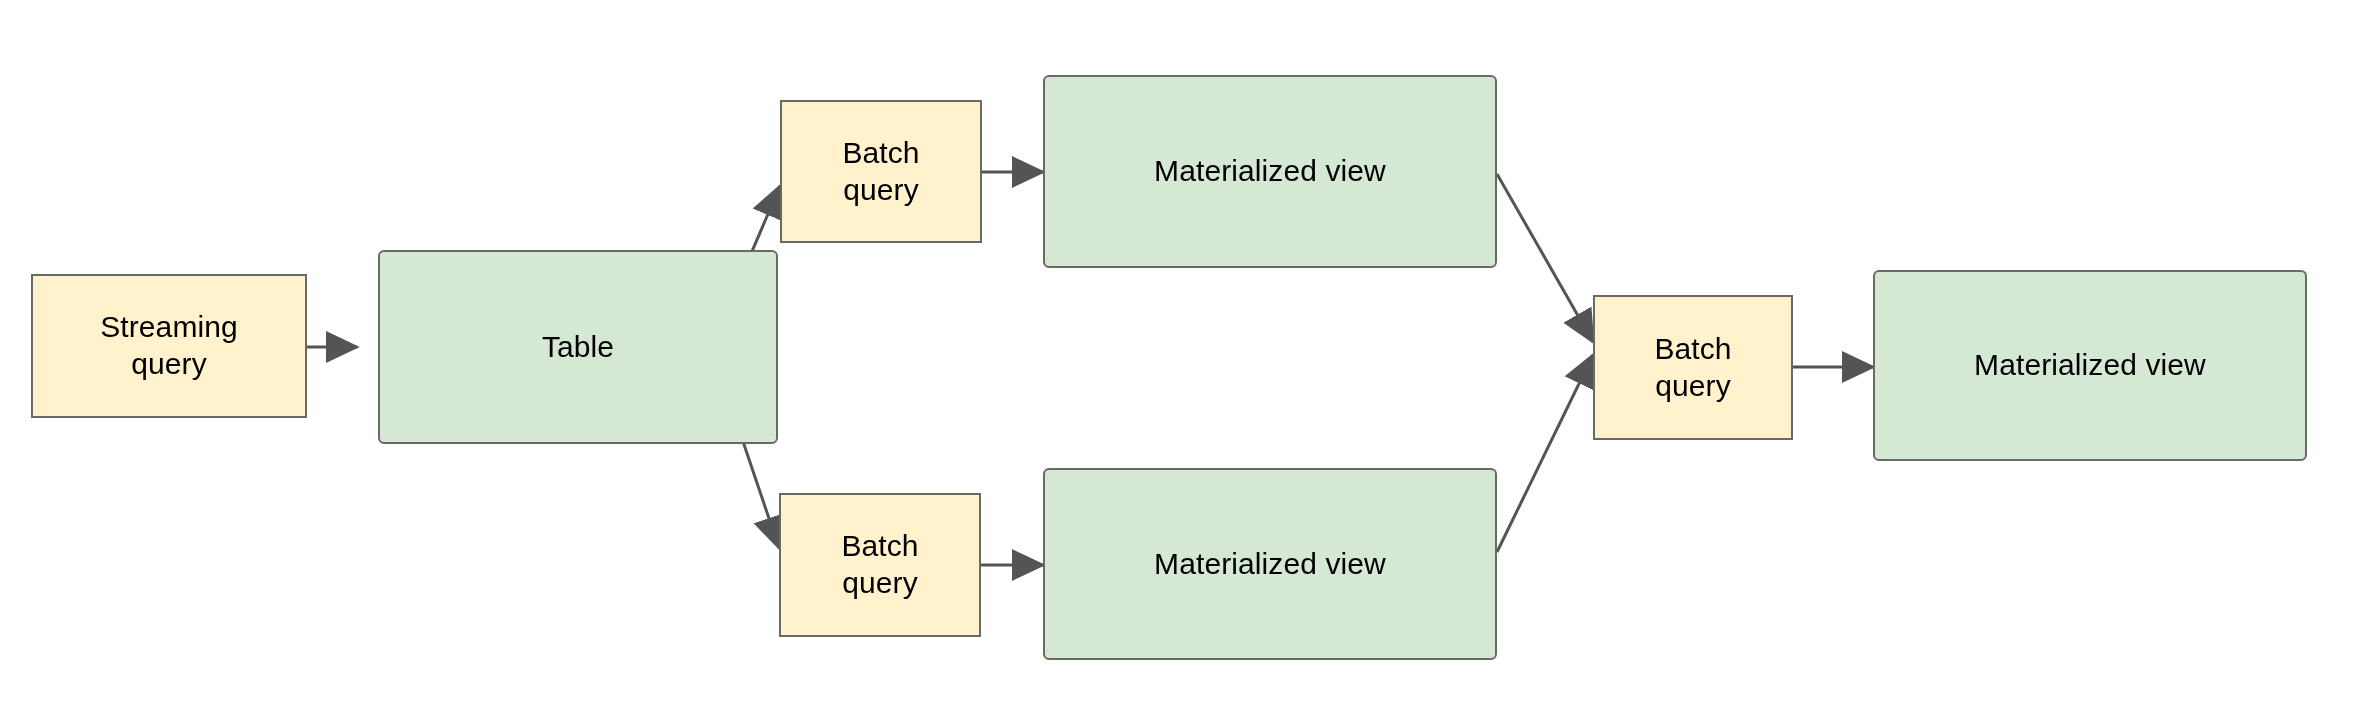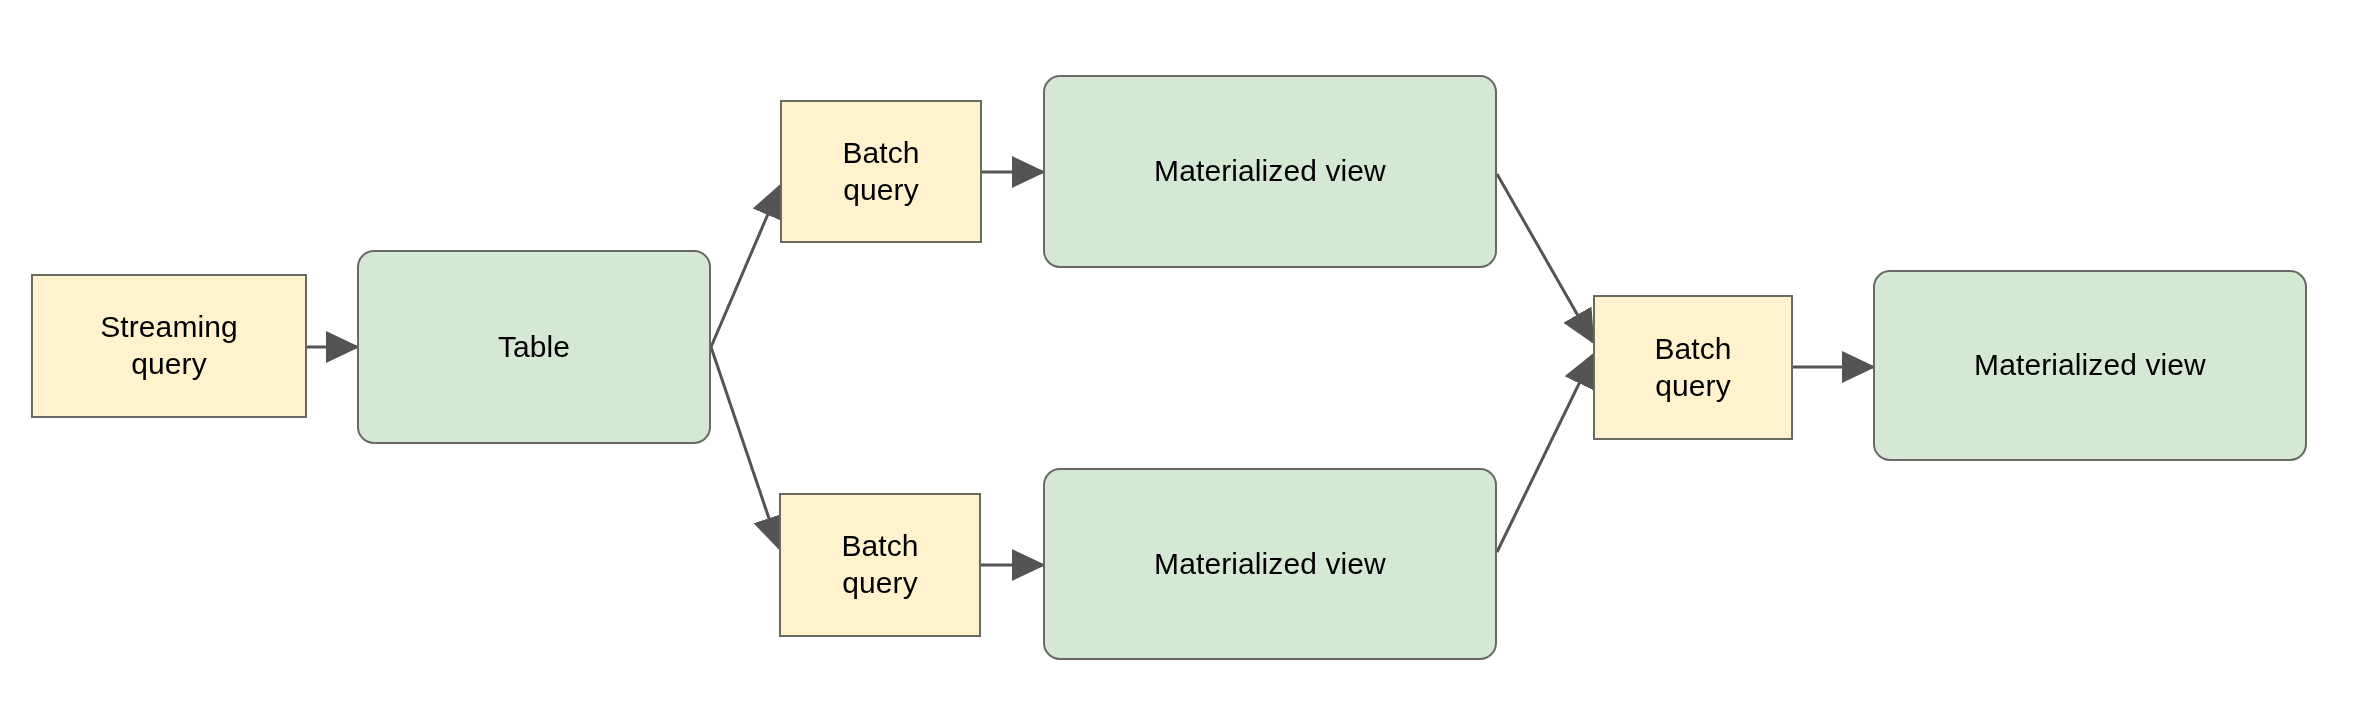--- a/index.html
+++ b/index.html
@@ -43,21 +43,21 @@
   }
   .node.process {
     background: #fff2cc;
     border-color: #6a6a64;
     border-radius: 0;
     align-items: center;
   }
   .node.store {
     background: #d5e8d4;
     border-color: #6a6a64;
-    border-radius: 17px;
+    border-radius: 6px;
   }
   .node-label {
     display: block;
     padding: 0 6px;
   }
 </style>
 </head>
 <body>
 
 <div id="canvas" style="width: 2370px; height: 720px; background: rgb(255, 255, 255);">
@@ -76,21 +76,21 @@
         <line x1="981" y1="565" x2="1043" y2="565" stroke="#545454" stroke-width="3" marker-end="url(#arrowhead)"></line>
         <line x1="1497" y1="174" x2="1593" y2="342" stroke="#545454" stroke-width="3" marker-end="url(#arrowhead)"></line>
         <line x1="1497" y1="552" x2="1593" y2="355" stroke="#545454" stroke-width="3" marker-end="url(#arrowhead)"></line>
         <line x1="1793" y1="367" x2="1873" y2="367" stroke="#545454" stroke-width="3" marker-end="url(#arrowhead)"></line>
       </g>
   </svg>
 
   <div id="nodes">
       <div class="node process" style="left: 31px; top: 274px; width: 276px; height: 144px; background: rgb(255, 242, 204);"><span class="node-label">Streaming
 query</span></div>
-      <div class="node store" style="left: 357px; top: 250px; width: 354px; height: 194px; background: rgb(213, 232, 212);"><span class="node-label">Table</span></div>
+      <div class="node store" style="left: 378px; top: 250px; width: 400px; height: 194px; background: rgb(213, 232, 212);"><span class="node-label">Table</span></div>
       <div class="node process" style="left: 780px; top: 100px; width: 202px; height: 143px; background: rgb(255, 242, 204);"><span class="node-label">Batch
 query</span></div>
       <div class="node store" style="left: 1043px; top: 75px; width: 454px; height: 193px; background: rgb(213, 232, 212);"><span class="node-label">Materialized view</span></div>
       <div class="node process" style="left: 779px; top: 493px; width: 202px; height: 144px; background: rgb(255, 242, 204);"><span class="node-label">Batch
 query</span></div>
       <div class="node store" style="left: 1043px; top: 468px; width: 454px; height: 192px; background: rgb(213, 232, 212);"><span class="node-label">Materialized view</span></div>
       <div class="node process" style="left: 1593px; top: 295px; width: 200px; height: 145px; background: rgb(255, 242, 204);"><span class="node-label">Batch
 query</span></div>
       <div class="node store" style="left: 1873px; top: 270px; width: 434px; height: 191px; background: rgb(213, 232, 212);"><span class="node-label">Materialized view</span></div>
     </div>

